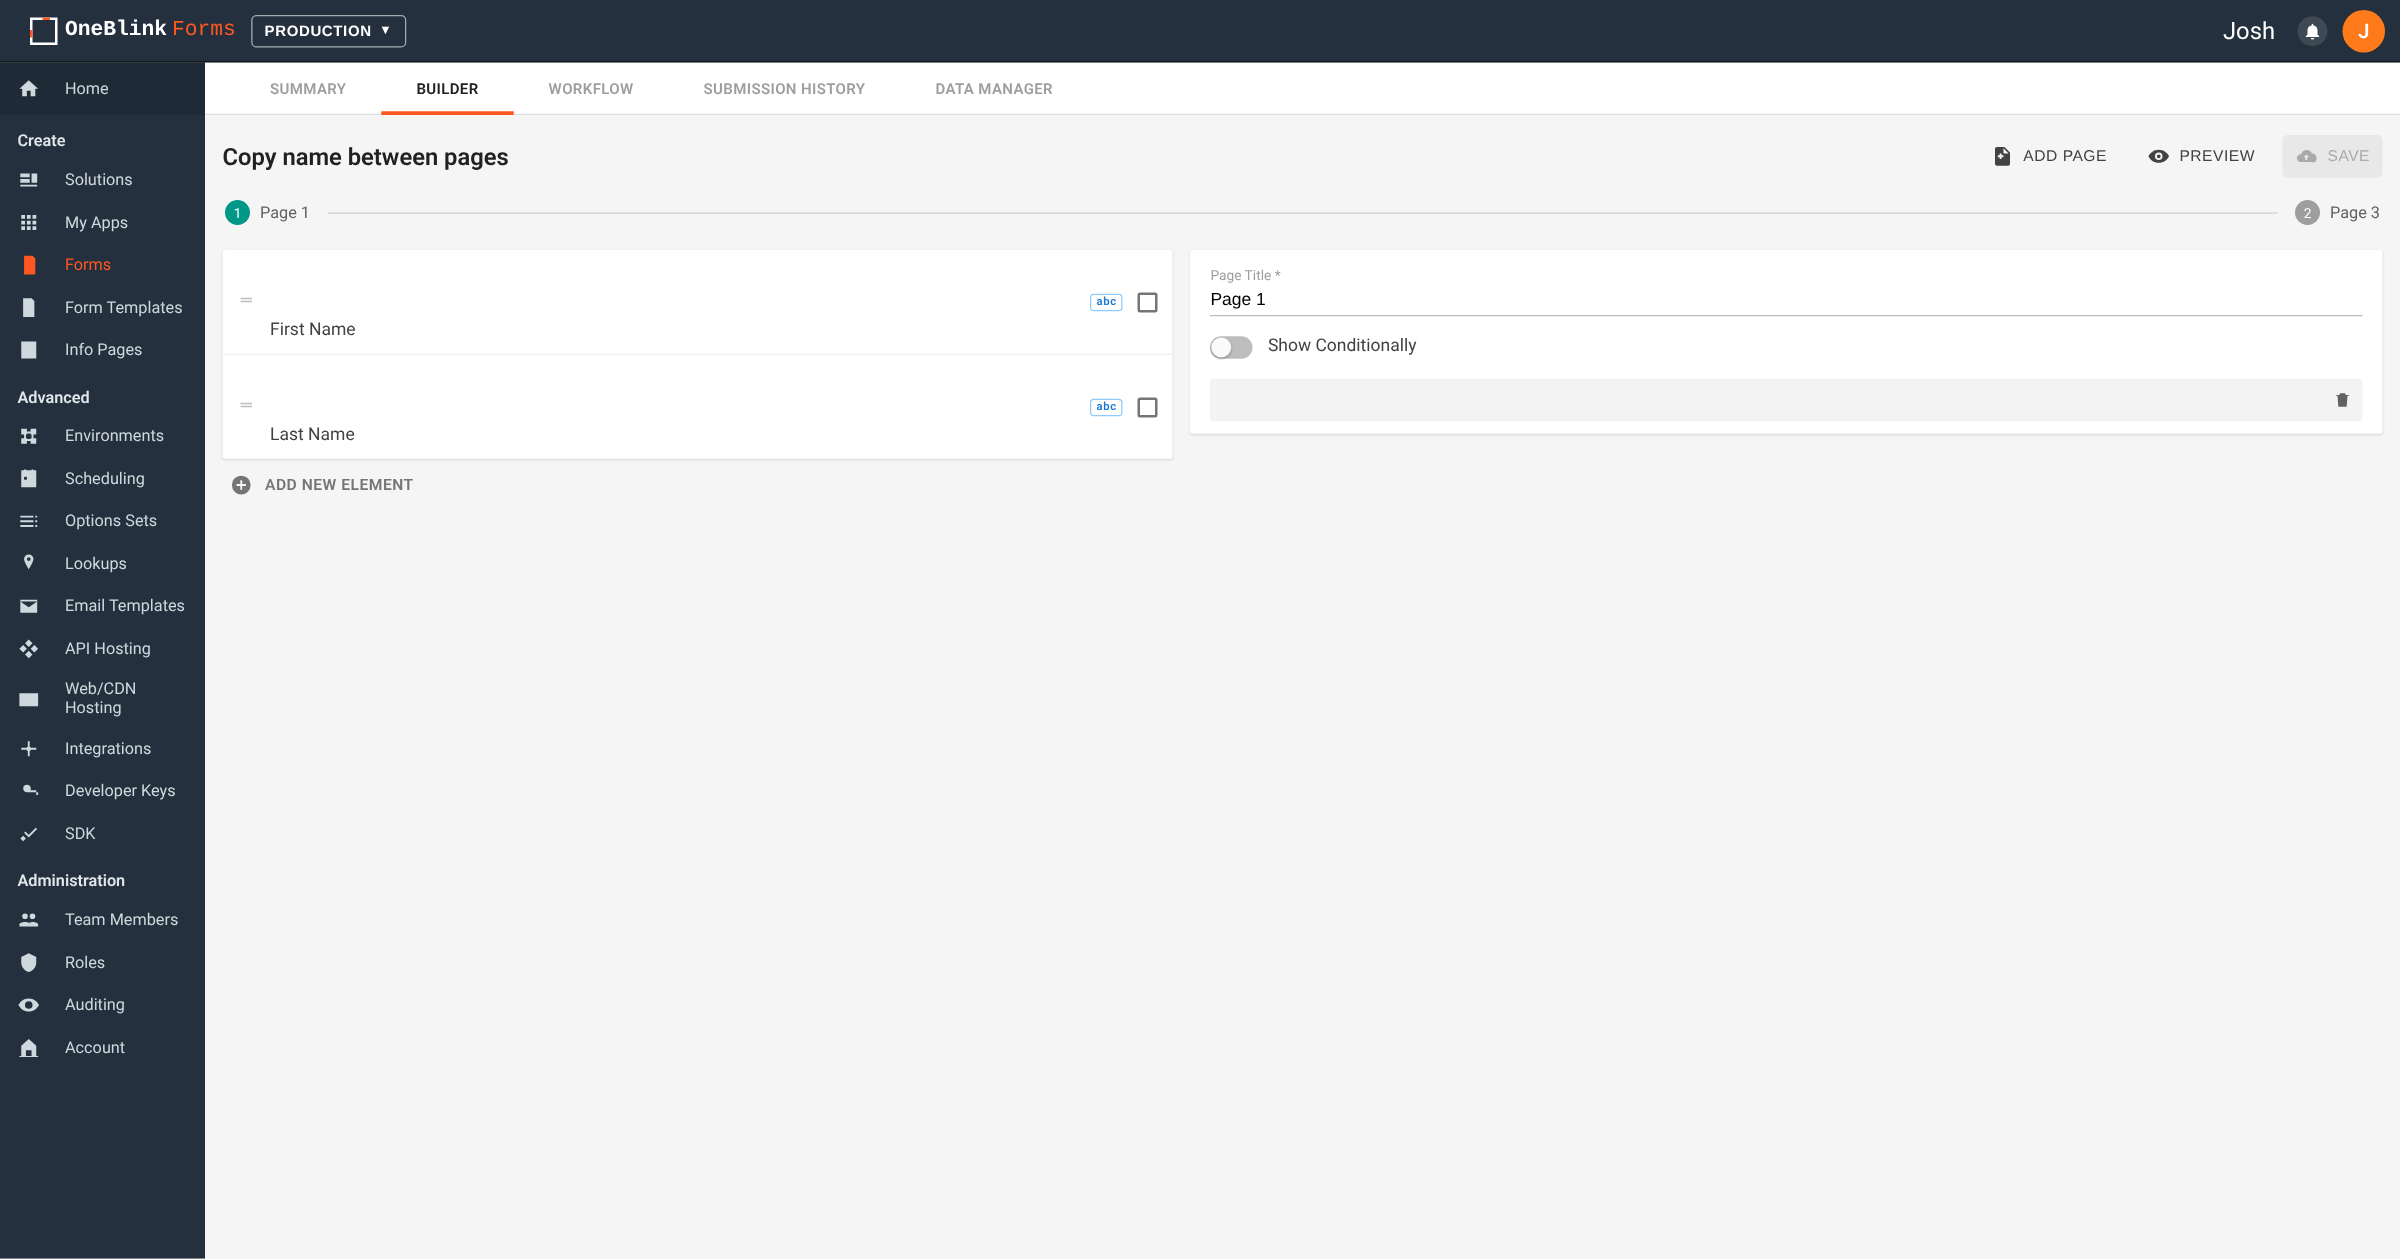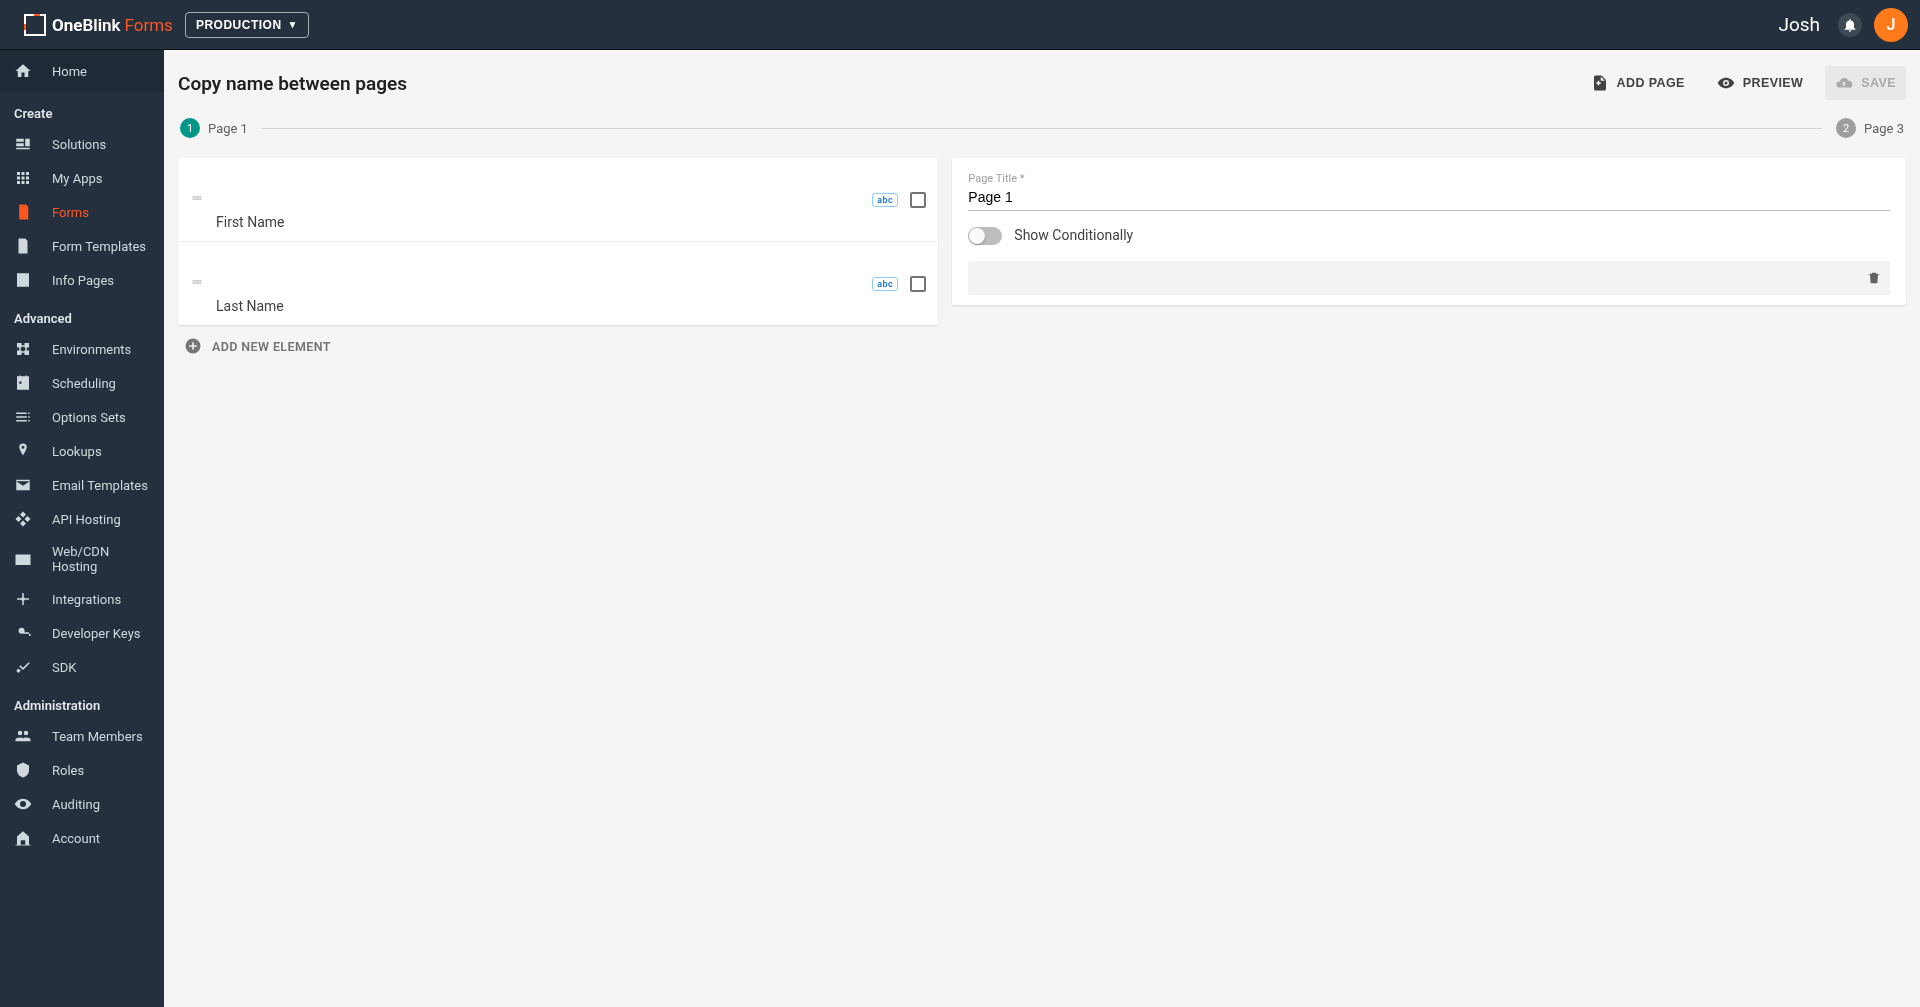--- a/index.html
+++ b/index.html
@@ -32,21 +32,21 @@
     height: 50px;
     background: var(--bg-dark);
     display: flex;
     align-items: center;
     padding: 0 12px;
     gap: 12px;
     color: var(--text-light);
     border-bottom: 1px solid #111;
   }
   .hamburger svg, .notif svg { fill: #fff; }
-  .logo { display: flex; align-items: center; gap: 6px; }
+  .logo { display: flex; align-items: center; gap: 6px; font-family: Liberation Mono, monospace; }
   .logo-mark {
     width: 22px; height: 22px; border: 2px solid #fff; position: relative;
   }
   .logo-mark::before, .logo-mark::after { content:""; position:absolute; background:#ff5722; }
   .logo-mark::before { width:6px; height:2px; top:-2px; right:4px;}
   .logo-mark::after { width:2px; height:6px; bottom:4px; left:-2px;}
   .logo-text { font-size: 17px; font-weight: 600; }
   .logo-text .one { color:#fff; font-weight:700;}
   .logo-text .forms { color: var(--accent); font-weight:400; margin-left:4px;}
   .env-btn {
@@ -106,21 +106,21 @@
   .tab.active { color: var(--text-dark);}
   .tab.active::after {
     content:""; position:absolute; left:0; right:0; bottom:-1px; height:3px; background: var(--accent);
   }
   .content { flex:1; overflow:auto; padding: 16px 14px;}
   .title-row { display:flex; align-items:center; gap:12px; margin-bottom:18px;}
   .page-title { font-size:19px; font-weight:600;}
   .title-row .spacer { flex:1;}
   .action-btn {
     display:inline-flex; align-items:center; gap:8px;
-    font-size:12.5px; font-weight:700; letter-spacing:0.4px;
+    font-size:12.5px; font-weight:400; letter-spacing:0.4px;
     padding: 8px 10px; border:none; background:transparent; cursor:pointer;
     border-radius:4px; color:#424242;
   }
   .action-btn svg { width:18px; height:18px; fill:#424242;}
   .action-btn.save {
     background:#e8e8e8; color:#aaaaaa; cursor:not-allowed;
   }
   .action-btn.save svg{ fill:#aaaaaa;}
   .pages-row { display:flex; align-items:center; margin: 10px 2px 20px;}
   .page-pill { display:flex; align-items:center; gap:8px; cursor:pointer;}
@@ -370,20 +370,27 @@
             <svg viewBox="0 0 24 24">
               <path d="M4 21V10l8-7 8 7v11h-5v-6H9v6zM2 21h20v1H2z"></path>
             </svg>
           </span>
           <span>Account</span>
         </div>
       </div>
   </nav>
 
   <main class="main">
+    <div class="tabs" id="tabs">
+        <div class="tab">SUMMARY</div>
+        <div class="tab active">BUILDER</div>
+        <div class="tab">WORKFLOW</div>
+        <div class="tab">SUBMISSION HISTORY</div>
+        <div class="tab">DATA MANAGER</div>
+      </div>
 
     <div class="content">
       <div class="title-row">
         <span class="page-title">Copy name between pages</span>
         <div class="spacer"></div>
         <button class="action-btn">
           <svg viewBox="0 0 24 24">
               <path d="M14 2H6a2 2 0 0 0-2 2v16a2 2 0 0 0 2 2h12a2 2 0 0 0 2-2V8zm-1 11h-2v2h-2v-2H7v-2h2V9h2v2h2zM13 8V3.5L18.5 9H14a1 1 0 0 1-1-1z"></path>
             </svg>
           <span>ADD PAGE</span>

